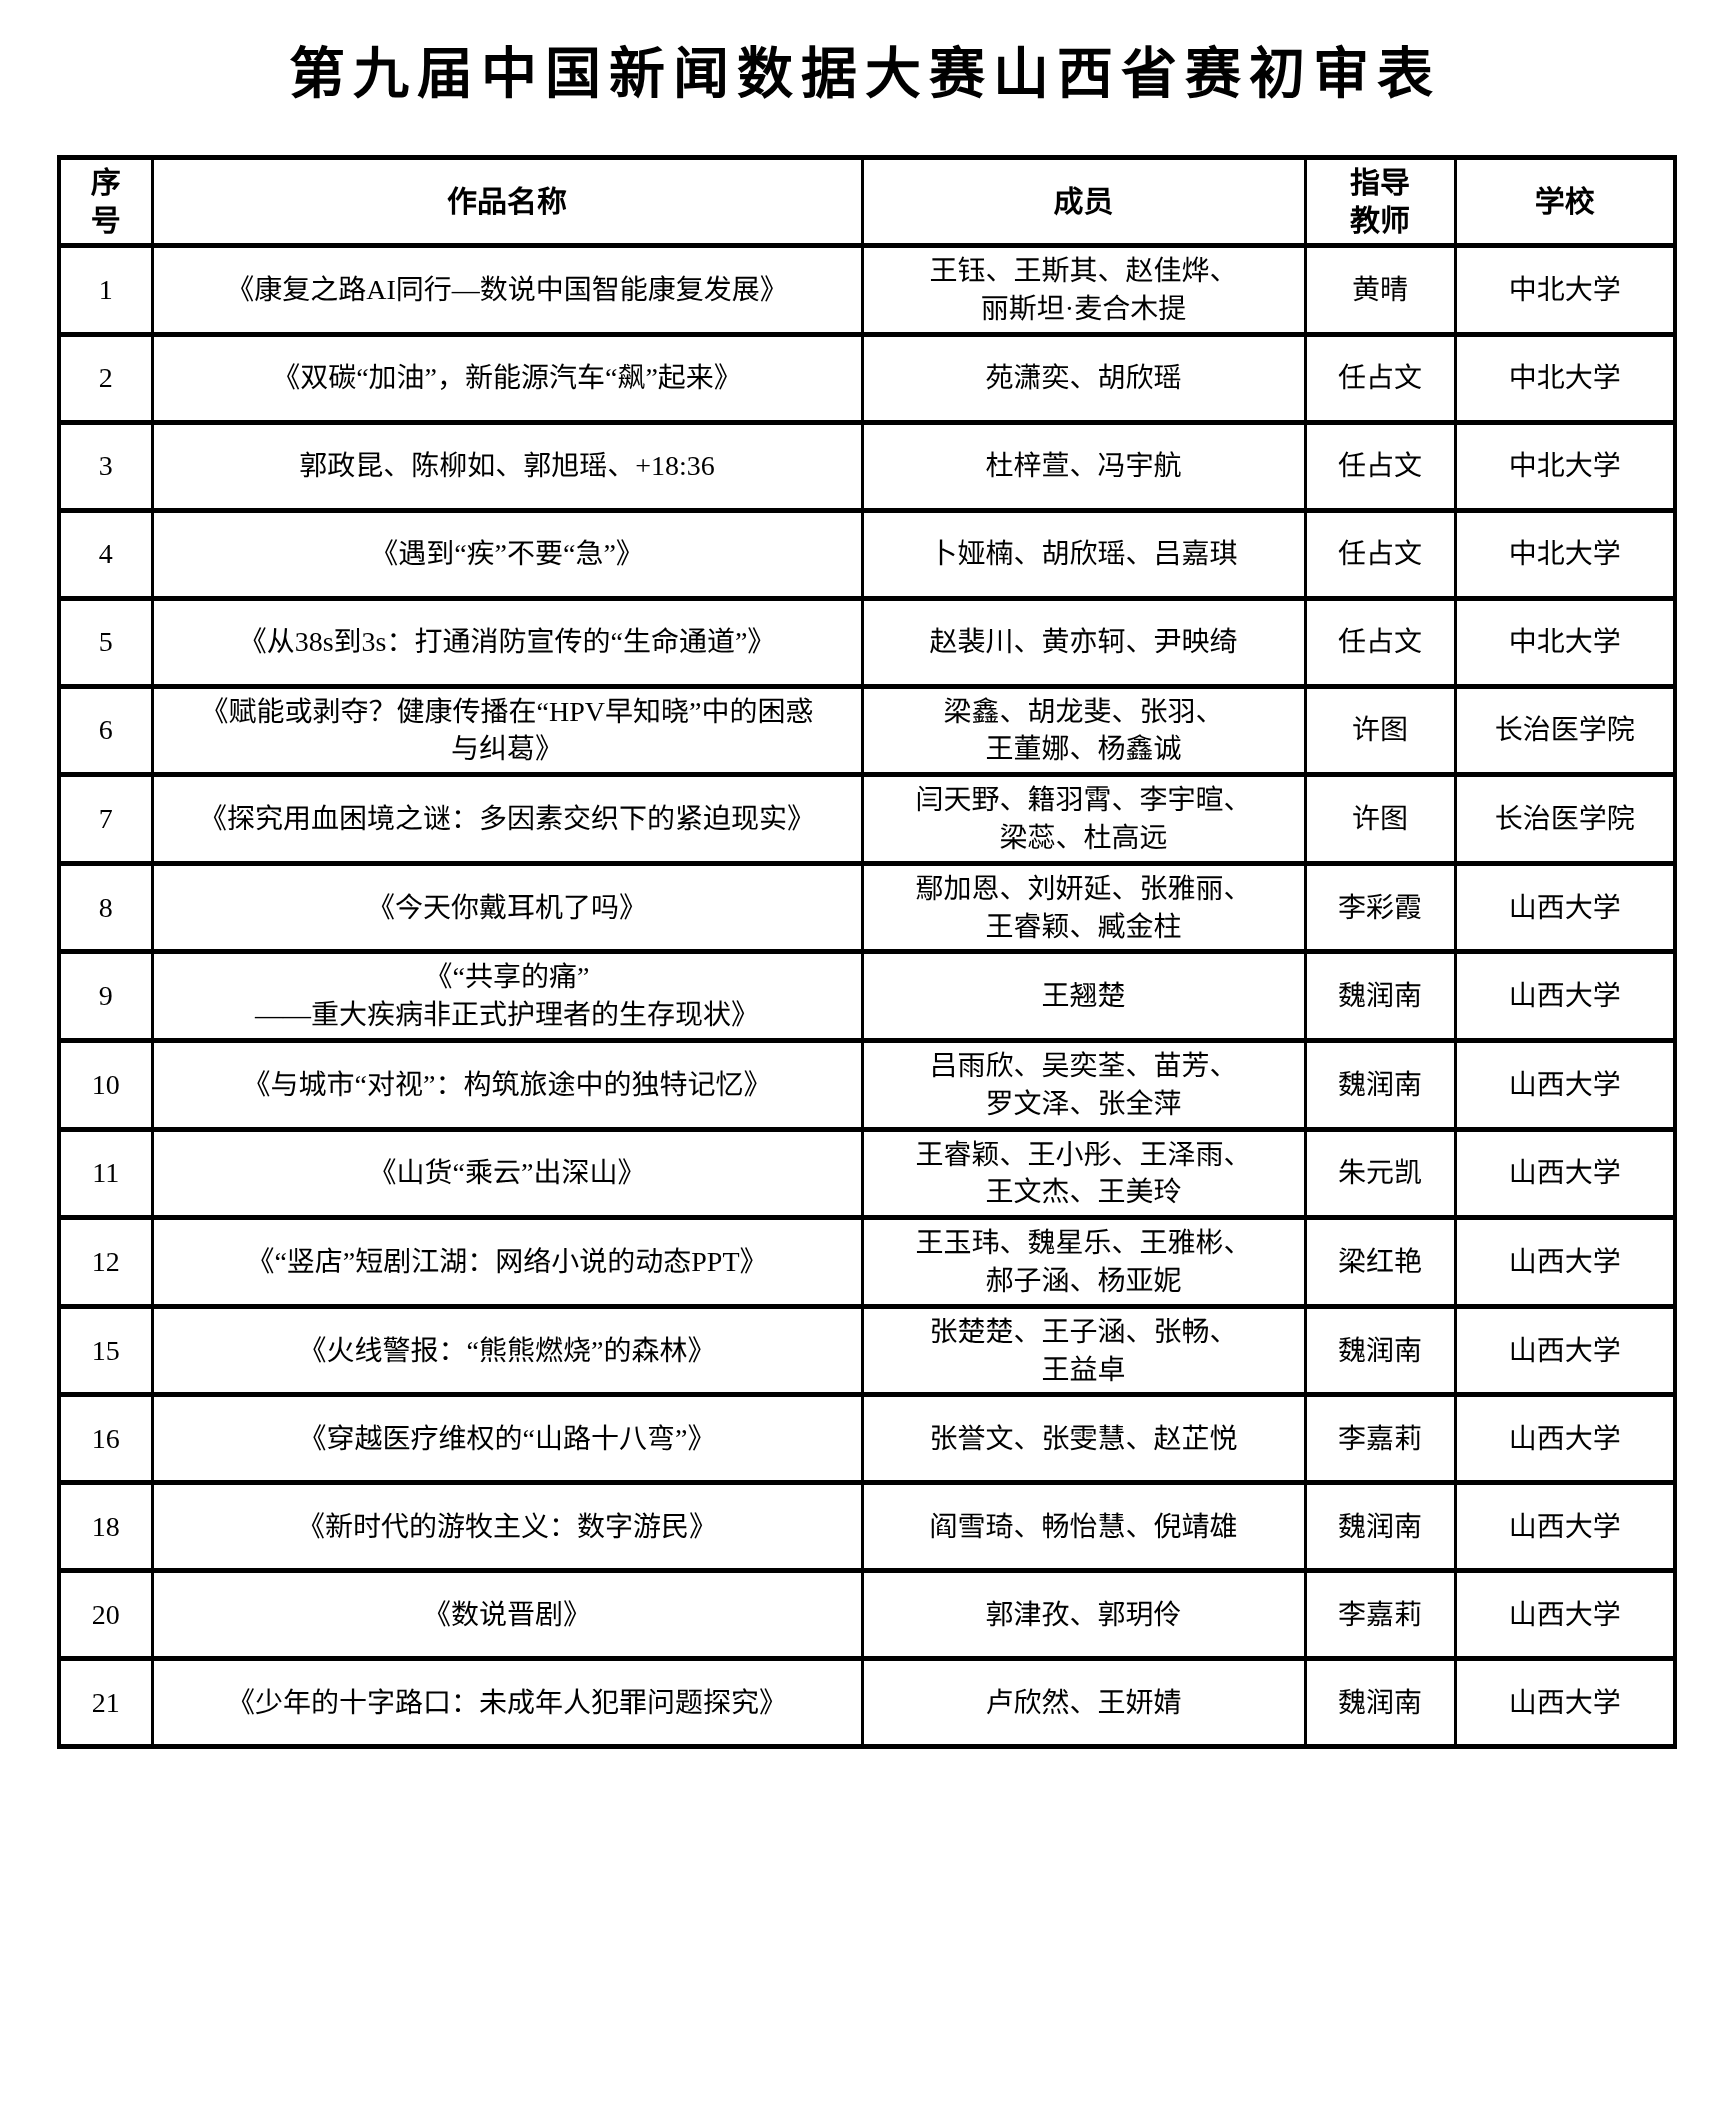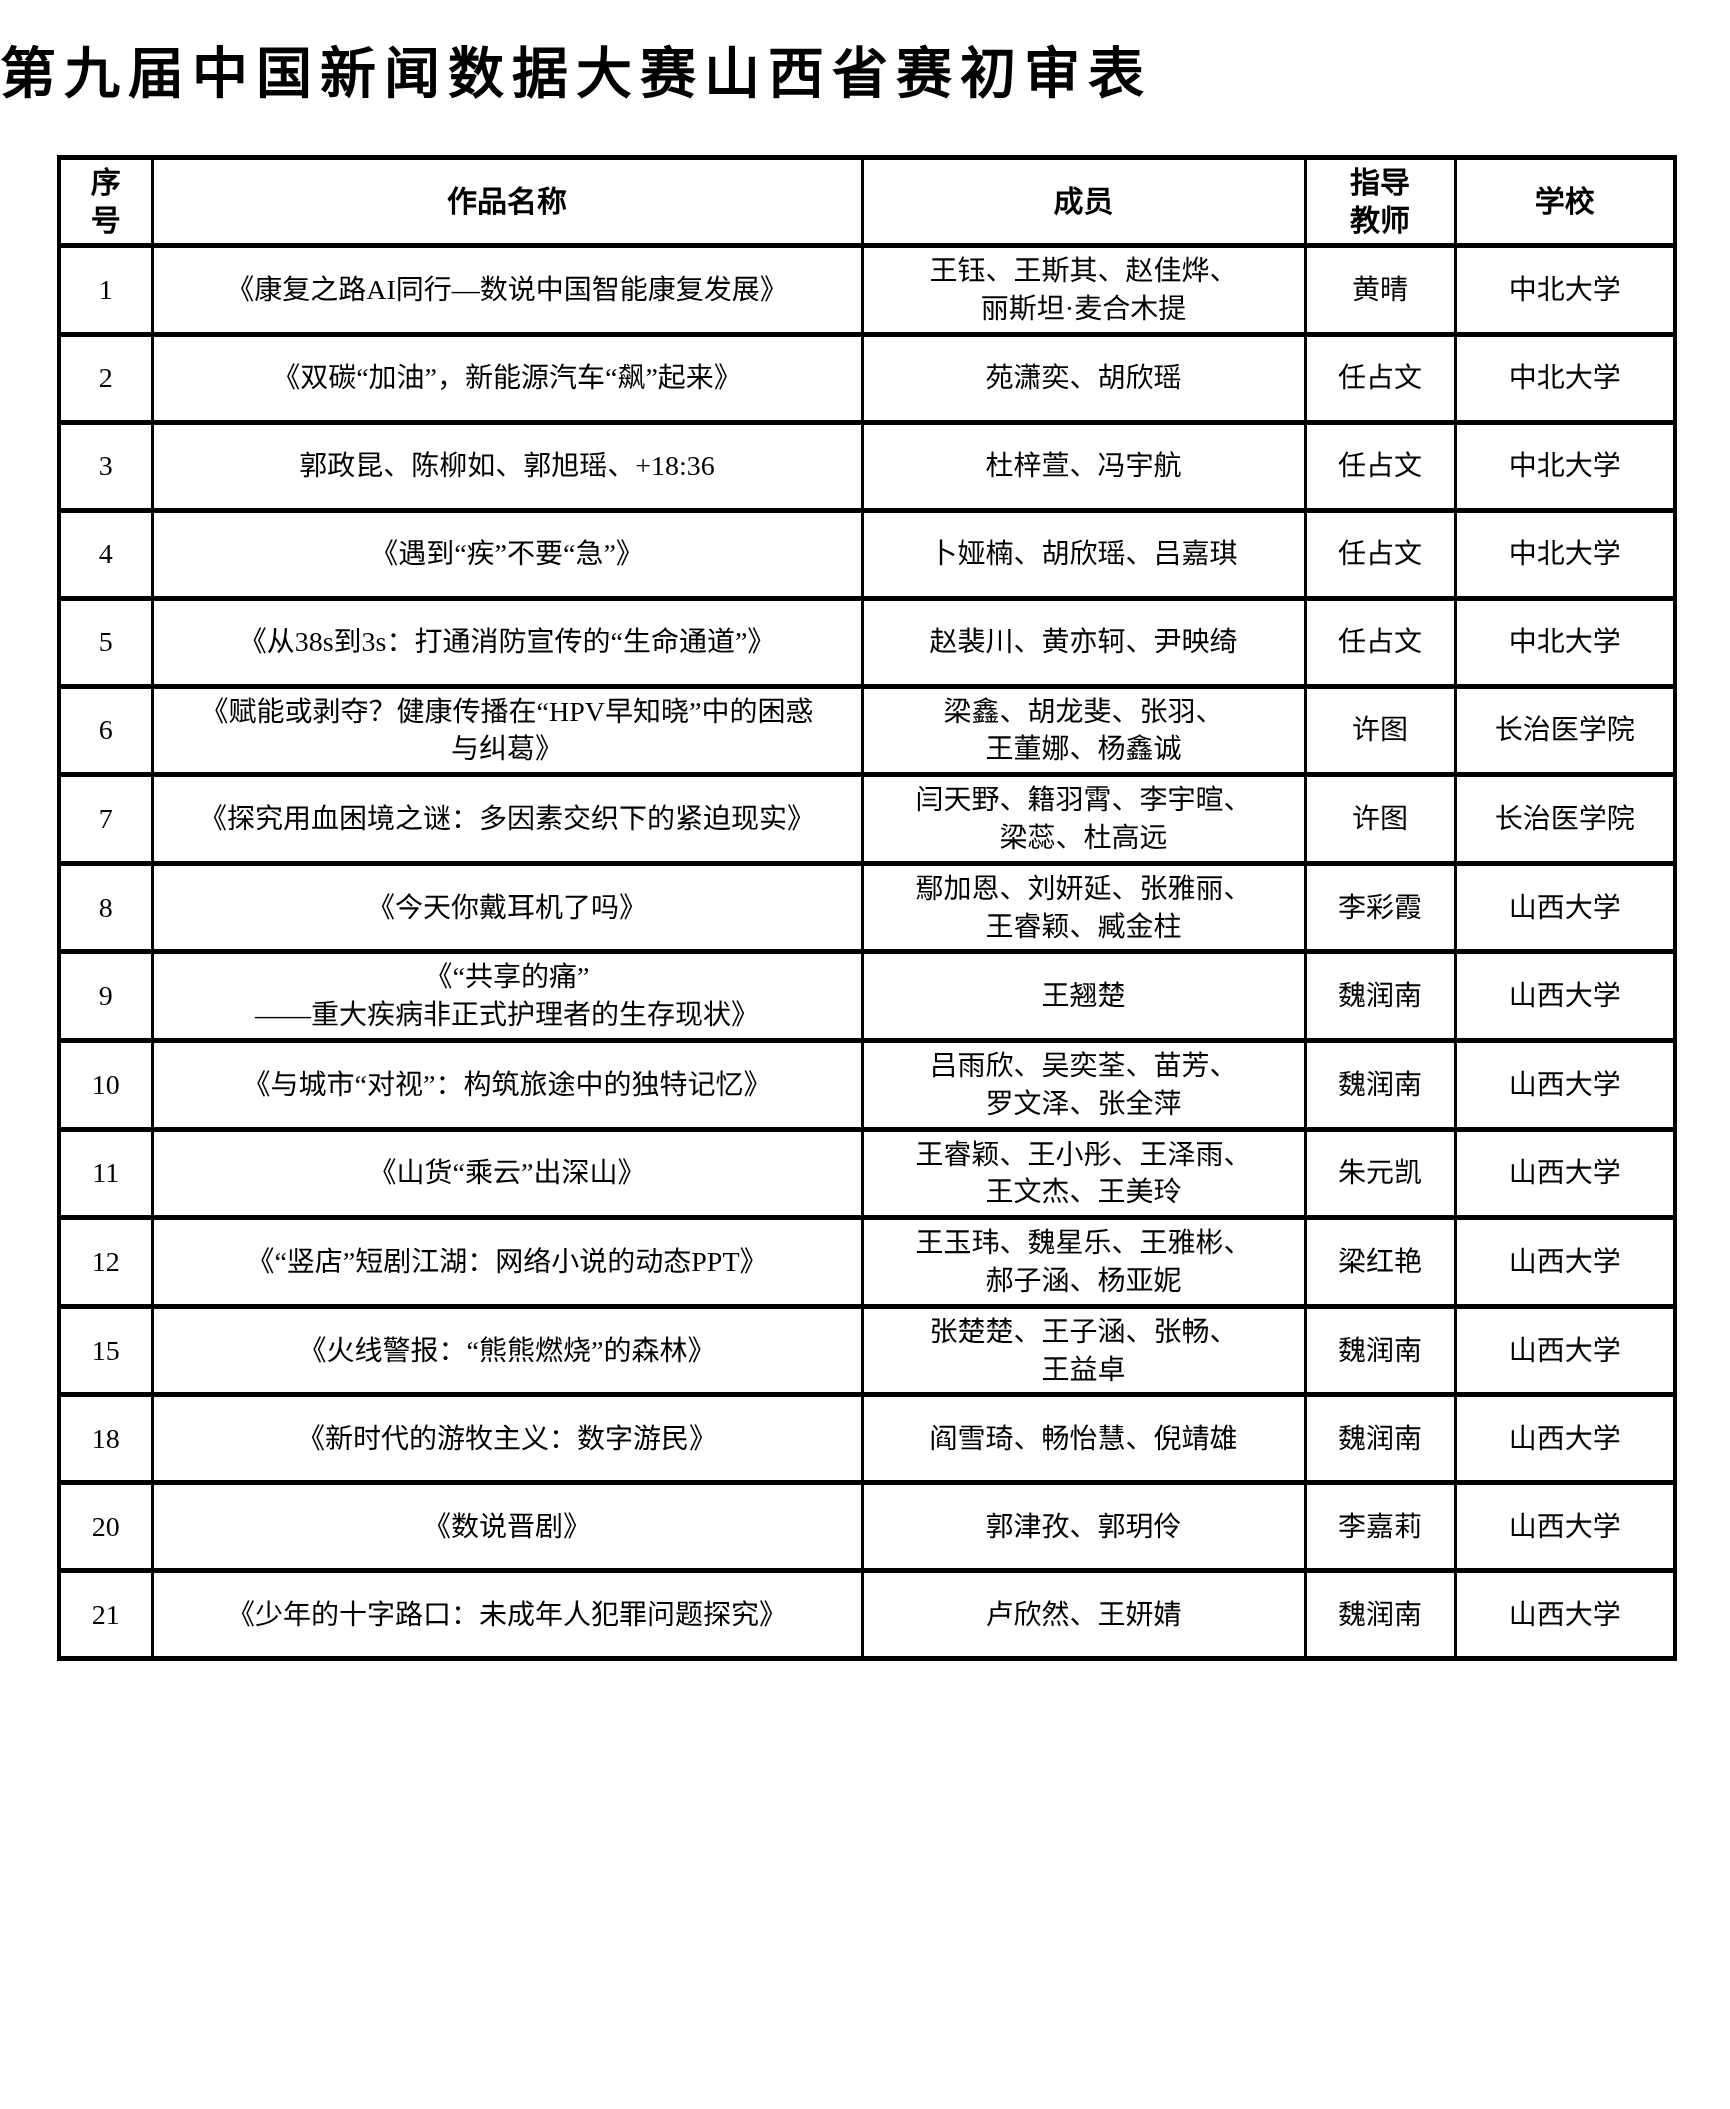--- a/index.html
+++ b/index.html
@@ -10,20 +10,21 @@
   }
   .page {
     width: 1730px;
     min-height: 2109px;
     background: #ffffff;
     box-sizing: border-box;
     padding-top: 28px;
   }
   .doc-title {
     margin: 0;
+    text-align: center;
     font-family: "Liberation Sans", "DejaVu Sans", sans-serif;
     font-weight: 900;
     font-size: 56px;
     letter-spacing: 8px;
     color: #000000;
   }
   table.review-table {
     border-collapse: collapse;
     table-layout: fixed;
     width: 1616px;
@@ -184,20 +185,27 @@
   </tr>
         <tr>
     <td>15</td>
     <td>《火线警报：“熊熊燃烧”的森林》</td>
     <td>张楚楚、王子涵、张畅、
 王益卓</td>
     <td>魏润南</td>
     <td>山西大学</td>
   </tr>
         <tr>
+    <td>16</td>
+    <td>《穿越医疗维权的“山路十八弯”》</td>
+    <td>张誉文、张雯慧、赵芷悦</td>
+    <td>李嘉莉</td>
+    <td>山西大学</td>
+  </tr>
+        <tr>
     <td>18</td>
     <td>《新时代的游牧主义：数字游民》</td>
     <td>阎雪琦、畅怡慧、倪靖雄</td>
     <td>魏润南</td>
     <td>山西大学</td>
   </tr>
         <tr>
     <td>20</td>
     <td>《数说晋剧》</td>
     <td>郭津孜、郭玥伶</td>

